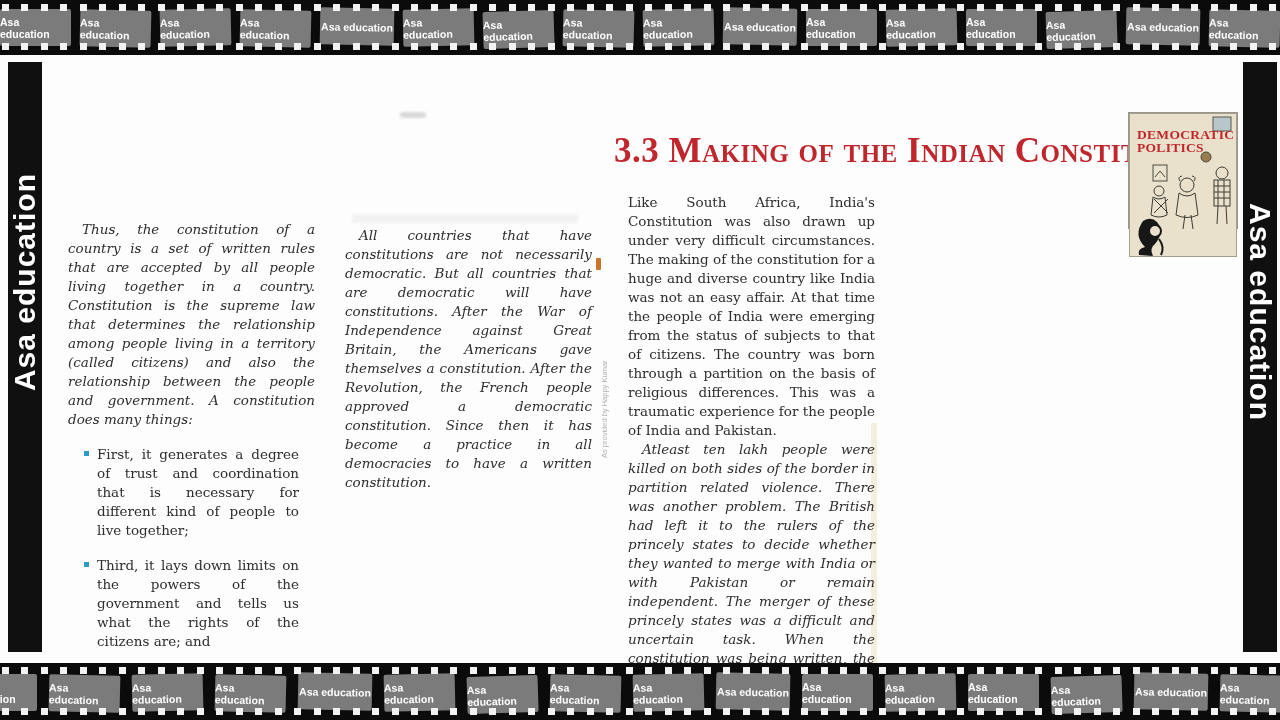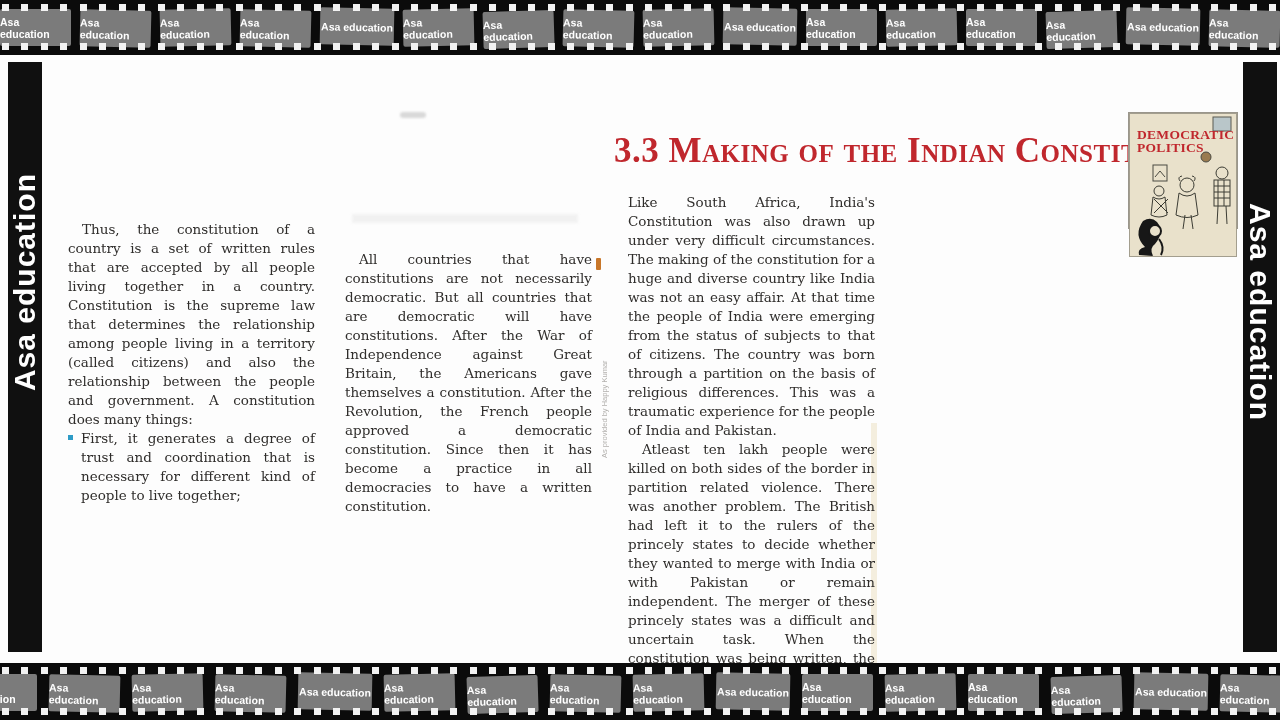--- a/index.html
+++ b/index.html
@@ -36,28 +36,28 @@
   
   .page{position:absolute;top:55px;left:0;width:1280px;height:608px;background:#fdfdfd;}
   .section-title{position:absolute;left:614px;top:76px;color:#c0272d;
                  font-family:"Liberation Serif",serif;font-weight:700;font-size:35px;
                  letter-spacing:.5px;white-space:nowrap;}
   .section-title .sc{font-variant:small-caps;}
 
   .col{position:absolute;width:247px;font-size:13.5px;line-height:19px;color:#2f2d2b;
        text-align:justify;}
   .col p{margin:0;}
-  .col p.indent{text-indent:14px;}
+  .col p.indent{text-indent:14px;font-style:italic;}
   .col1{left:68px;top:165px;}
-  .col2{left:345px;top:171px;margin-top:24px;}
+  .col2{left:345px;top:171px;}
   .col3{left:628px;top:138px;}
   .col3 p + p{margin-top:0;}
 
   ul.bullets{margin:0;padding:0;list-style:none;}
-  ul.bullets li{position:relative;padding-left:13px;margin:0;}
+  ul.bullets li{position:relative;padding-left:13px;margin:16px;}
   ul.bullets li::before{content:"";position:absolute;left:0;top:6px;width:5px;height:5px;
                         background:#2e9bc6;}
 
   
   .cover{position:absolute;left:1128px;top:57px;width:110px;height:117px;
          border:1px solid #9a968c;box-sizing:border-box;background:#14b8a6;}
   .cover svg{display:block;}
 
   
   .watermark{position:absolute;left:600px;top:278px;height:125px;width:12px;
@@ -112,20 +112,21 @@
     <div class="orange-dash"></div>
     <div class="beige-bar"></div>
     <div class="beige-strip"></div>
 
     <div class="watermark">As provided by Happy Kumar</div>
 
     <div class="col col1">
       <p class="indent">Thus, the constitution of a country is a set of written rules that are accepted by all people living together in a country. Constitution is the supreme law that determines the relationship among people living in a territory (called citizens) and also the relationship between the people and government. A constitution does many things:</p>
       <ul class="bullets">
           <li>First, it generates a degree of trust and coordination that is necessary for different kind of people to live together;</li>
+          <li>Third, it lays down limits on the powers of the government and tells us what the rights of the citizens are; and</li>
         </ul>
     </div>
 
     <div class="col col2">
       <p class="indent">All countries that have constitutions are not necessarily democratic. But all countries that are democratic will have constitutions. After the War of Independence against Great Britain, the Americans gave themselves a constitution. After the Revolution, the French people approved a democratic constitution. Since then it has become a practice in all democracies to have a written constitution.</p>
     </div>
 
     <div class="col col3">
       <p>Like South Africa, India's Constitution was also drawn up under very difficult circumstances. The making of the constitution for a huge and diverse country like India was not an easy affair. At that time the people of India were emerging from the status of subjects to that of citizens. The country was born through a partition on the basis of religious differences. This was a traumatic experience for the people of India and Pakistan.</p>
       <p class="indent">Atleast ten lakh people were killed on both sides of the border in partition related violence. There was another problem. The British had left it to the rulers of the princely states to decide whether they wanted to merge with India or with Pakistan or remain independent. The merger of these princely states was a difficult and uncertain task. When the constitution was being written, the future of the country did not look as secure as it does today. The makers of the constitution had anxieties about the present and the future of the country.</p>

